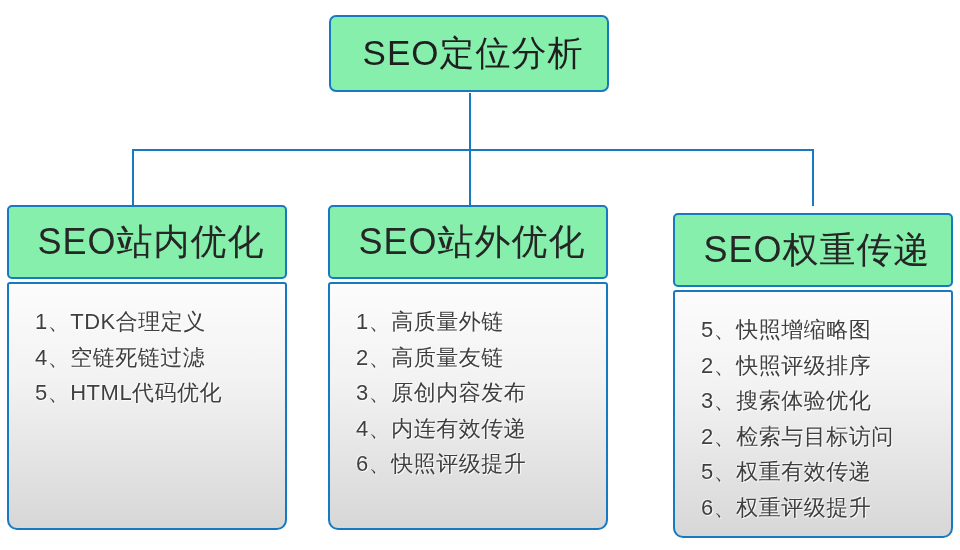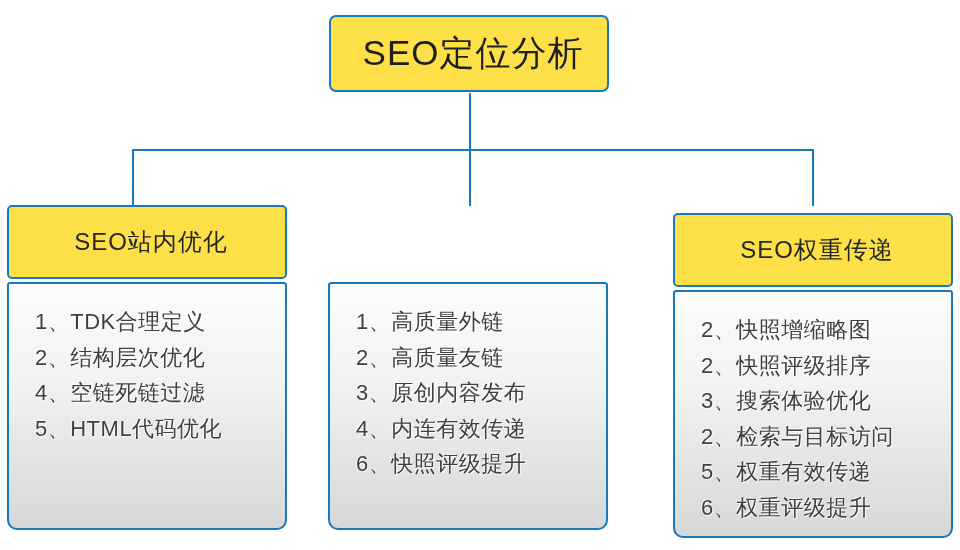--- a/index.html
+++ b/index.html
@@ -18,39 +18,39 @@
   .connectors {
     position: absolute;
     left: 0; top: 0;
     width: 960px; height: 550px;
     pointer-events: none;
   }
   .node {
     position: absolute;
     box-sizing: border-box;
     border: 2px solid #1879c0;
-    background: #fde047;
+    background: #86efac;
     display: flex;
     align-items: center;
     justify-content: center;
     padding-left: 8px;
   }
   .root-node {
     left: 329px; top: 15px;
     width: 280px; height: 77px;
     border-radius: 7px;
     font-size: 35px;
     color: #1f1f1f;
     letter-spacing: 1px;
   }
   .header-node {
     top: 205px;
     width: 280px; height: 74px;
     border-radius: 5px;
-    font-size: 24px;
+    font-size: 36px;
     color: #262626;
     letter-spacing: 1px;
   }
   .panel {
     position: absolute;
     top: 282px;
     width: 280px; height: 248px;
     box-sizing: border-box;
     border: 2px solid #1879c0;
     border-radius: 3px 3px 10px 10px;
@@ -84,38 +84,40 @@
 
   <div class="node root-node">
     <span>SEO定位分析</span>
   </div>
 
   <div class="node header-node col-1">
     <span>SEO站内优化</span>
   </div>
   <div class="panel col-1">
     <div class="item">1、TDK合理定义</div>
-    <div class="item">2、结构层次优化</div>
     <div class="item">4、空链死链过滤</div>
     <div class="item">5、HTML代码优化</div>
   </div>
 
+  <div class="node header-node col-2">
+    <span>SEO站外优化</span>
+  </div>
   <div class="panel col-2">
     <div class="item">1、高质量外链</div>
     <div class="item">2、高质量友链</div>
     <div class="item">3、原创内容发布</div>
     <div class="item">4、内连有效传递</div>
     <div class="item">6、快照评级提升</div>
   </div>
 
   <div class="node header-node col-3">
     <span>SEO权重传递</span>
   </div>
   <div class="panel col-3">
-    <div class="item">2、快照增缩略图</div>
+    <div class="item">5、快照增缩略图</div>
     <div class="item">2、快照评级排序</div>
     <div class="item">3、搜索体验优化</div>
     <div class="item">2、检索与目标访问</div>
     <div class="item">5、权重有效传递</div>
     <div class="item">6、权重评级提升</div>
   </div>
 
 </div>
 
 </body></html>

